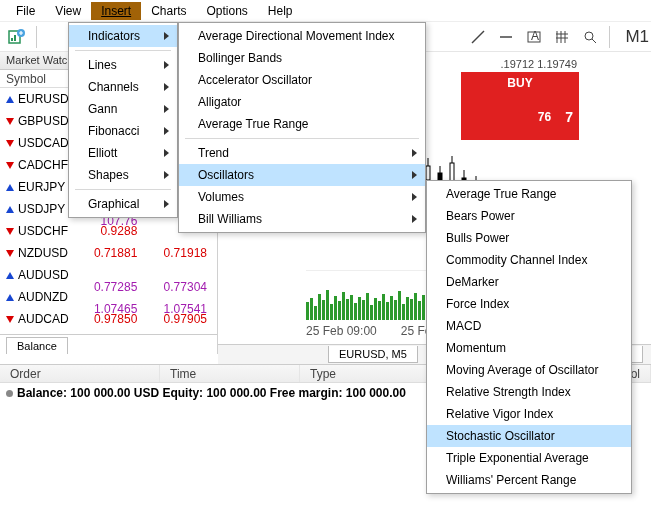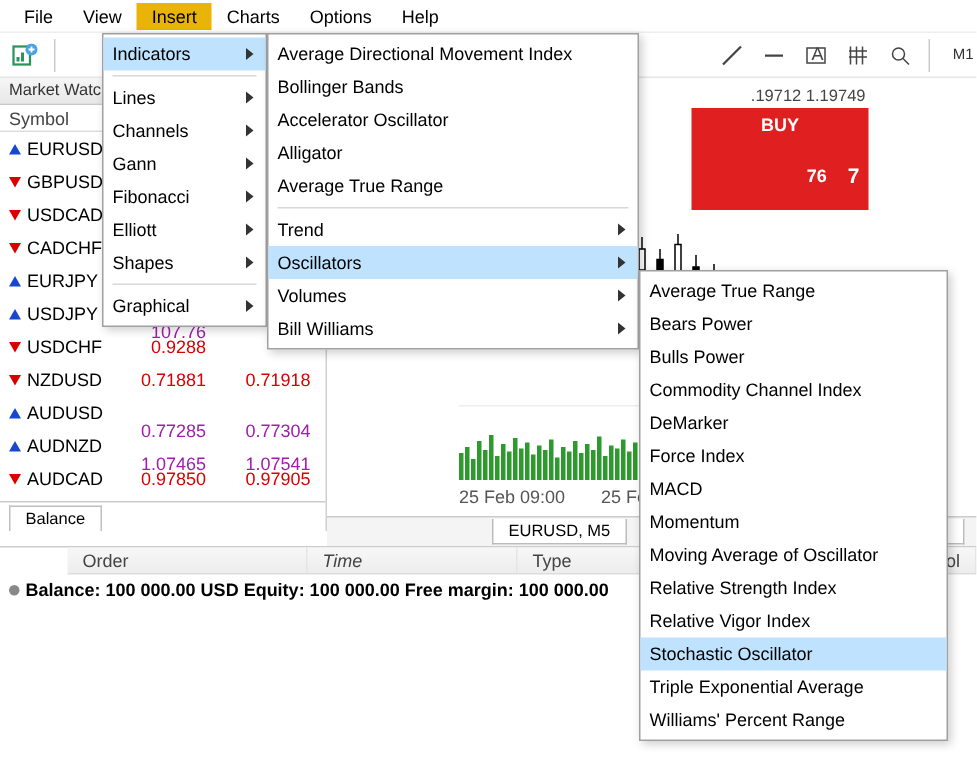--- a/index.html
+++ b/index.html
@@ -1,28 +1,28 @@
 <!DOCTYPE html>
 <html><head>
 <meta charset="utf-8">
 <style>
   * { box-sizing: border-box; margin: 0; padding: 0; font-family: "Segoe UI", Tahoma, Arial, sans-serif; font-size: 12px; }
   body { background: #fff; width: 651px; height: 505px; overflow: hidden; position: relative; color: #000; }
   
   
   .menubar { display: flex; height: 22px; background: #fff; border-bottom: 1px solid #eee; align-items: center; padding-left: 6px; }
   .menubar > div { padding: 2px 10px; cursor: default; }
-  .menubar > div.open { background: #eab308; }
+  .menubar > div.open { background: #a16207; text-decoration: underline; }
   
   
   .toolbar { display:flex; height:30px; align-items:center; border-bottom:1px solid #e6e6e6; padding-left:6px; gap:6px; }
   .tb-ico { width:22px; height:22px; display:flex; align-items:center; justify-content:center; border:1px solid transparent; }
   .tb-ico svg { display:block; }
   .tb-sep { width:6px; height:22px; border-left:1px solid #ccc; margin:0 2px; }
-  .tb-txt { font-size:10px; color:#333; padding:0 2px;text-align:center; }
+  .tb-txt { font-size:17px; color:#333; padding:0 2px;text-align:center; }
   
   
   .marketwatch { position:absolute; top:52px; left:0; width:218px; height:302px; border-right:1px solid #d0d0d0; background:#fff; display:flex; flex-direction:column; }
   .mw-title { background: linear-gradient(#f6f6f6,#e7e7e7); height:18px; border-bottom:1px solid #c9c9c9; font-size:11px; padding:2px 6px; color:#333; }
   .mw-head { display:flex; height:18px; border-bottom:1px solid #ddd; font-size:11px; color:#444; }
   .mw-head > div:nth-child(1){ width:78px; padding:2px 6px; border-right:1px solid #ddd; }
   .mw-head > div:nth-child(2){ width:70px; text-align:right; padding:2px 6px; border-right:1px solid #ddd; }
   .mw-head > div:nth-child(3){ width:70px; text-align:right; padding:2px 6px; }
   .mw-row { display:flex; height:22px; align-items:center; font-size:11px; }
   .mw-row > .sym { width:78px; display:flex; align-items:center; gap:4px; padding-left:6px; }
@@ -44,29 +44,29 @@
   .candles { position:absolute; top:96px; left:200px; right:30px; height:90px; }
   .vol { position:absolute; bottom:24px; left:88px; right:30px; height:50px; display:flex; align-items:flex-end; gap:1px; overflow:hidden; border-top:1px solid #eee;}
   .vol .bar { width:3px; background:#2c9a2c; }
   .vol-lab { position:absolute; bottom:6px; left:88px; right:30px; height:14px; display:flex; gap:24px; color:#555; font-size:10px; }
   .chart-tabs { position:absolute; left:218px; right:0; top:344px; height:20px; background:#f4f4f4; border-top:1px solid #ccc; display:flex; align-items:center; padding-left:110px; gap:8px; }
   .ct-tab { border:1px solid #bbb; border-top:none; background:#fff; font-size:11px; padding:2px 10px; }
   .ct-tab.right { margin-left:auto; margin-right:8px;}
   
   
   .terminal { position:absolute; left:0; right:0; top:364px; height:60px; border-top:1px solid #ccc;}
-  .term-head { display:flex; height:18px; background:linear-gradient(#f7f7f7,#ededed); border-bottom:1px solid #ddd; font-size:11px; color:#444;margin-left:45px;}
+  .term-head { display:flex; height:18px; background:linear-gradient(#f7f7f7,#ededed); border-bottom:1px solid #ddd; font-size:11px; color:#444;}
   .term-head > div { padding:2px 10px; border-right:1px solid #e5e5e5;}
-  .term-head .sp { flex:0 0 160px; } .term-head .tcol{flex:0 0 140px;font-style:italic;} .term-head .ty{flex:0 0 140px;}
+  .term-head .sp { flex:0 0 160px; } .term-head .tcol{flex:0 0 140px;} .term-head .ty{flex:0 0 140px;}
   .term-row { display:flex; align-items:center; height:20px; font-size:11px; padding-left:6px; gap:4px;font-weight:bold;}
   .dot { width:7px;height:7px;border-radius:50%; background:#888;}
   
   
   .menu { position:absolute; background:#fff; border:1px solid #a0a0a0; box-shadow:2px 2px 6px rgba(0,0,0,.2); padding:2px 0;}
-  .menu .mi { height:22px; display:flex; align-items:center; padding:0 22px 0 6px; font-size:12px; cursor:default; position:relative; white-space:nowrap;}
+  .menu .mi { height:22px; display:flex; align-items:center; padding:0 22px 0 19px; font-size:12px; cursor:default; position:relative; white-space:nowrap;}
   .menu .mi.hl { background:#bfe3ff; }
   .menu .mi .arr { position:absolute; right:8px; top:7px; width:0;height:0;border-top:4px solid transparent;border-bottom:4px solid transparent;border-left:5px solid #333;}
   .menu .sep { height:1px; background:#d8d8d8; margin:3px 6px; }
   #menu-insert { top:22px; left:68px; width:110px;}
   #menu-ind    { top:22px; left:178px; width:248px;}
   #menu-osc    { top:180px; left:426px; width:206px;}
   
 </style>
 </head>
 <body>

